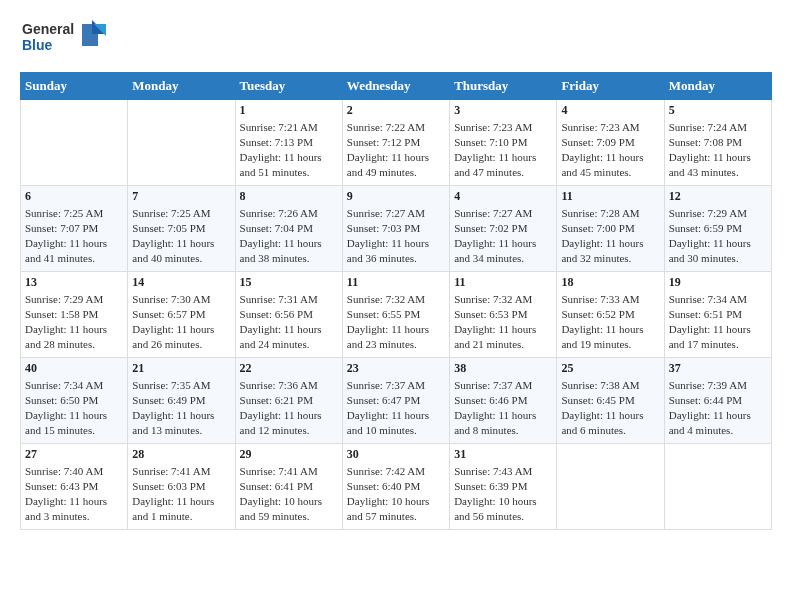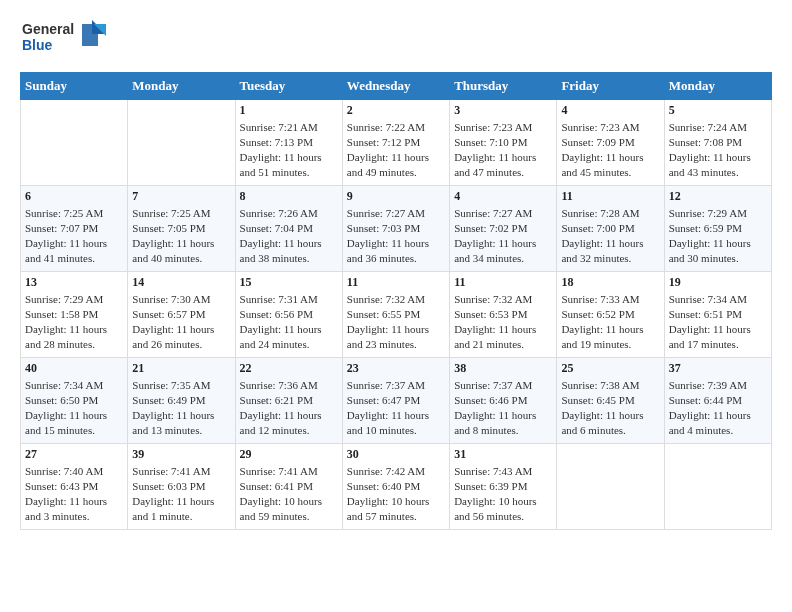--- a/index.html
+++ b/index.html
@@ -285,21 +285,21 @@
           </td>
         </tr>
         <tr>
           <td>
             <span class="day-number">27</span>
             <div class="day-info">Sunrise: 7:40 AM
 Sunset: 6:43 PM
 Daylight: 11 hours and 3 minutes.</div>
           </td>
           <td>
-            <span class="day-number">39</span>
+            <span class="day-number">28</span>
             <div class="day-info">Sunrise: 7:41 AM
 Sunset: 6:03 PM
 Daylight: 11 hours and 1 minute.</div>
           </td>
           <td>
             <span class="day-number">29</span>
             <div class="day-info">Sunrise: 7:41 AM
 Sunset: 6:41 PM
 Daylight: 10 hours and 59 minutes.</div>
           </td>

